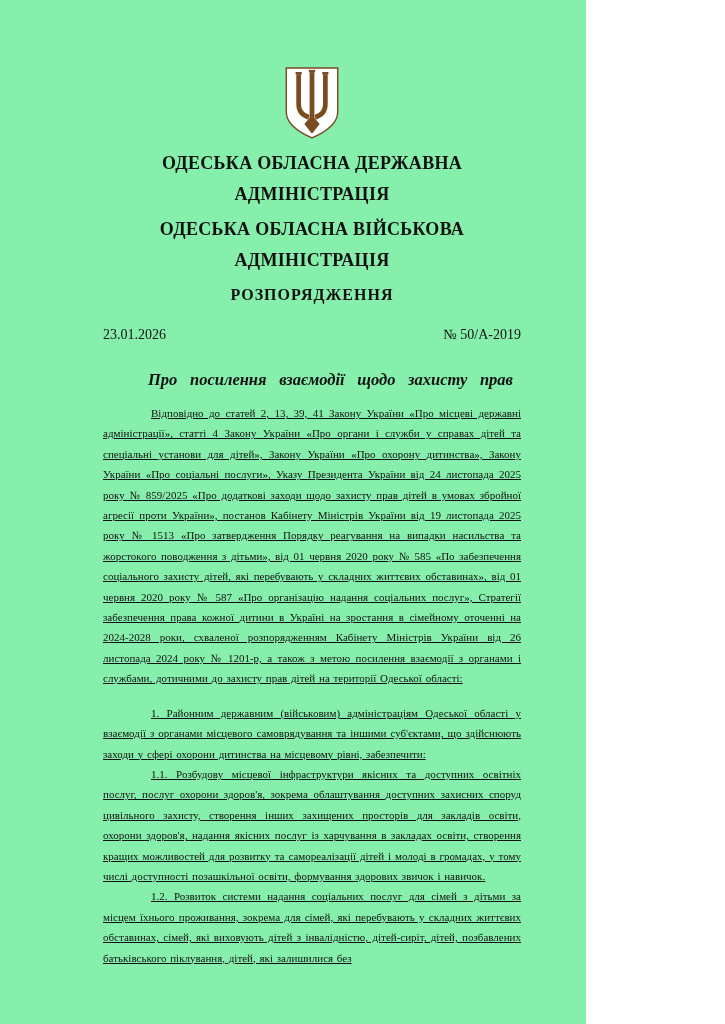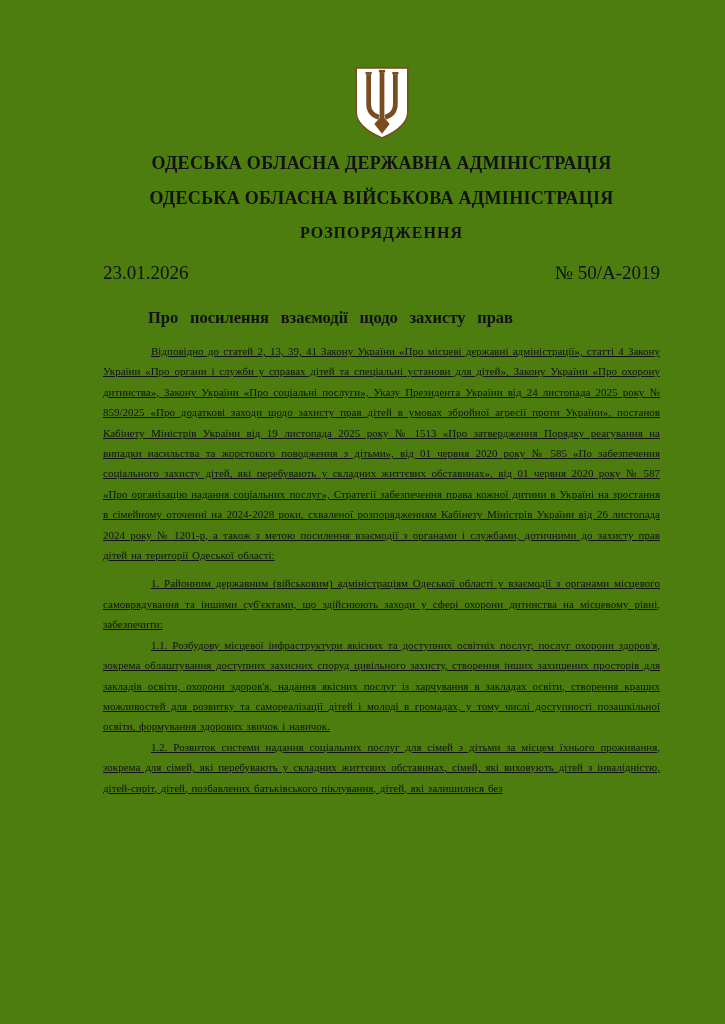--- a/index.html
+++ b/index.html
@@ -2,23 +2,23 @@
 <html lang="uk"><head>
 <meta charset="utf-8">
 <style>
   html, body {
     margin: 0;
     padding: 0;
     background: #ffffff;
   }
   .page {
     position: relative;
-    width: 725px;
+    width: 586px;
     height: 1024px;
-    background: #4d7c0f;
+    background: #86efac;
     overflow: hidden;
     font-family: "Liberation Serif", "DejaVu Serif", serif;
     color: #111111;
     box-sizing: border-box;
     padding: 66px 65px 0 103px; 
   }
   .emblem-wrap {
     text-align: center;
     height: 76px;
   }
@@ -40,53 +40,54 @@
     font-weight: bold;
     font-size: 16px;
     line-height: 33px;
     letter-spacing: 1px;
     margin-top: 2px;
   }
   .meta-row {
     display: flex;
     justify-content: space-between;
     align-items: baseline;
-    font-size: 19px;
+    font-size: 14px;
     line-height: 20px;
     margin-top: 14px;
   }
   .doc-title {
     margin-top: 24px;
     margin-left: 45px;
     width: 365px;
     font-weight: bold;
     font-size: 16.5px;
     line-height: 21px;
   }
   .doc-title .l1 {
     text-align: justify;
     text-align-last: justify; 
+    font-style: italic;
   }
   .doc-title .l2 {
     text-align: left;
   }
   .body-text {
     margin-top: 13px;
   }
   .para {
     margin: 0;
     font-size: 11px;
     line-height: 20.4px;
     text-align: justify;
     text-indent: 48px;
     word-spacing: 1px;
     text-decoration: underline;
   }
   .para.spaced-before {
-    margin-top: 8px;
+    margin-top: 14px;
   }
 </style>
 </head>
 <body>
 
 <div class="page">
 
   <div class="emblem-wrap">
     <svg viewBox="0 0 60 72" xmlns="http://www.w3.org/2000/svg" aria-hidden="true">
 

